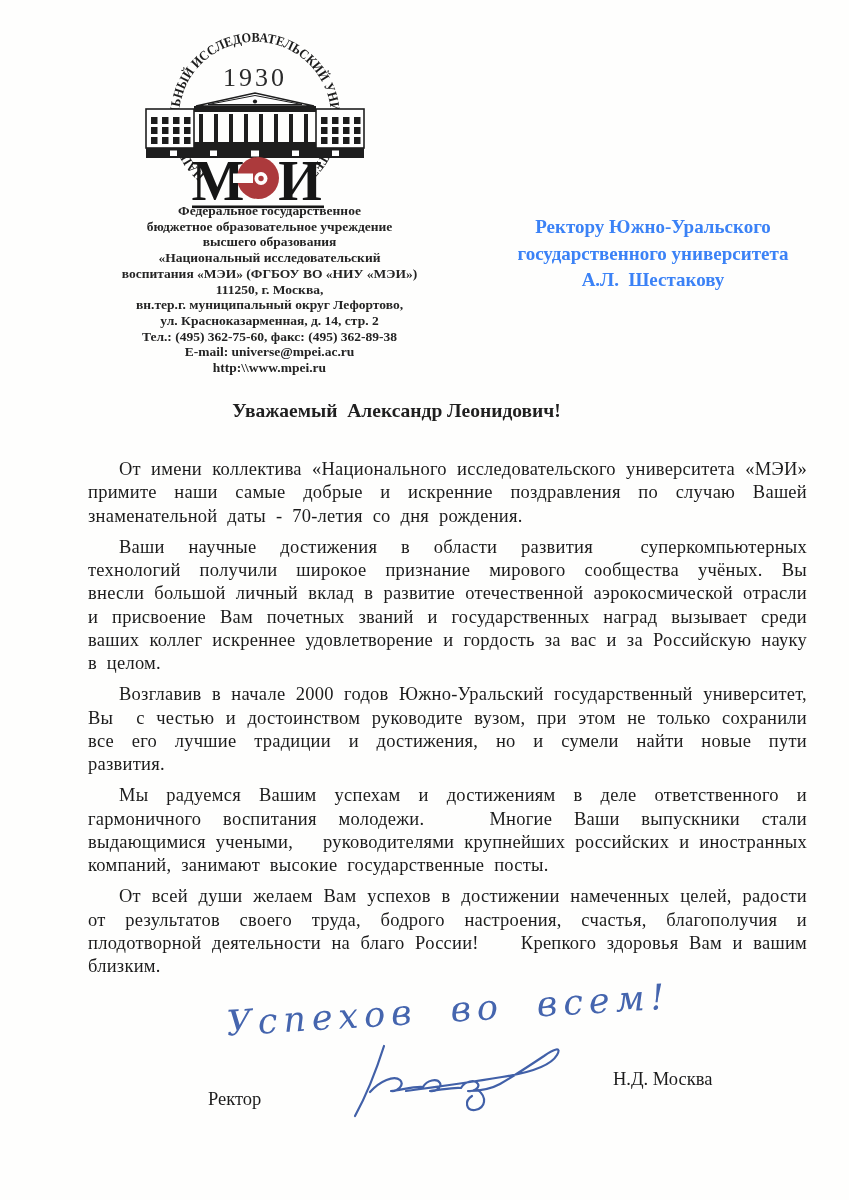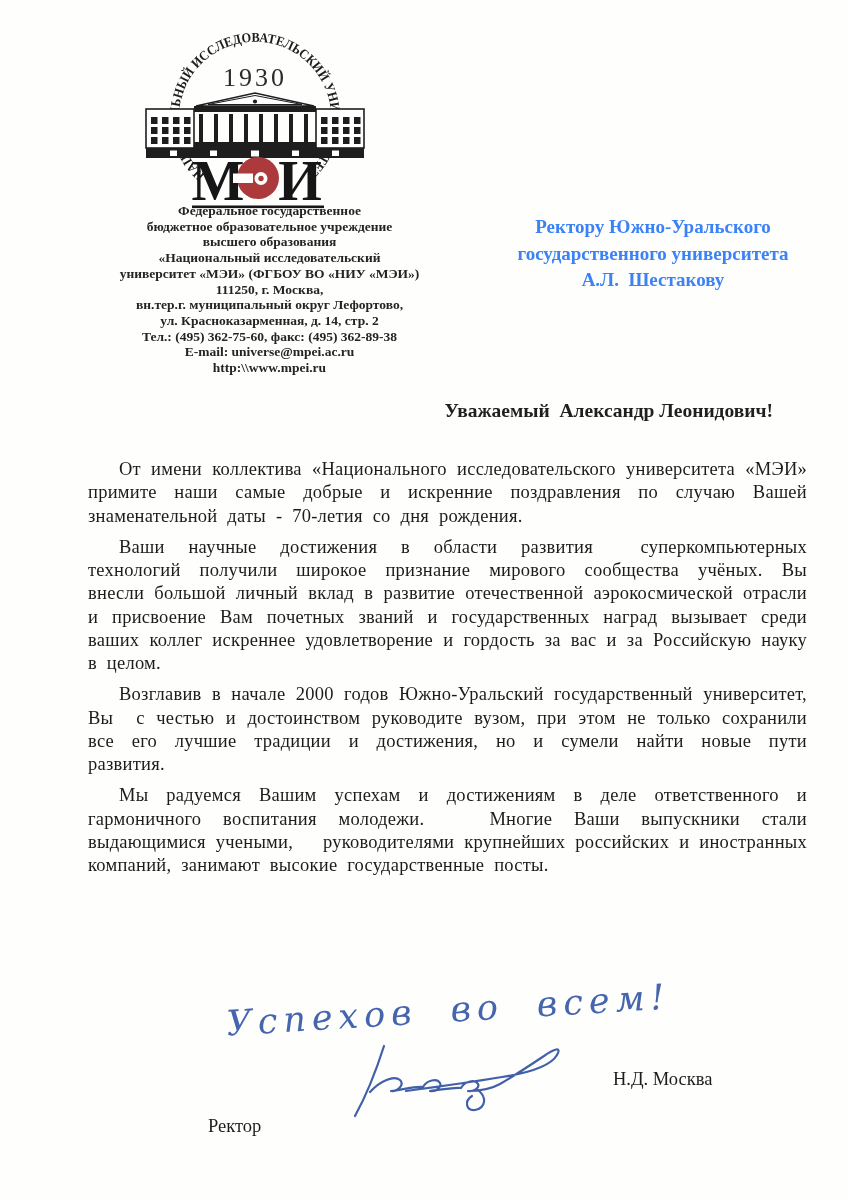--- a/index.html
+++ b/index.html
@@ -15,38 +15,38 @@
     text-align:center;font-weight:bold;font-size:13.5px;line-height:15.7px;color:#242424;margin-left:12px;
   }
   .org-address div{white-space:nowrap;}
   
   .addressee{
     position:absolute;left:492px;top:214px;width:322px;
     text-align:center;font-weight:bold;font-size:19px;line-height:26.5px;color:#3b82f6;
   }
   
   .salutation{
-    position:absolute;left:0;top:400px;width:773px;text-align:right;
+    position:absolute;left:10px;top:400px;width:773px;text-align:center;
     font-weight:bold;font-size:19.5px;color:#1f1f1f;
   }
   .letter-body{
     position:absolute;left:80px;top:450px;width:735px;
     font-size:18.5px;line-height:23.25px;text-align:justify;
     letter-spacing:0.25px;word-spacing:5px;
   }
   .letter-body p{margin:8px;text-indent:31px;}
   
   .handwritten-note{
     position:absolute;left:226px;top:990px;
     font-family:"DejaVu Serif",serif;font-style:italic;
     font-size:35px;color:#4565ae;letter-spacing:6px;word-spacing:16px;
     transform:rotate(-3.5deg);white-space:nowrap;
   }
   .signature-svg{position:absolute;left:348px;top:1034px;width:240px;height:88px;}
-  .sign-title{position:absolute;left:208px;top:1116px;font-size:18.5px;}
+  .sign-title{position:absolute;left:208px;top:1089px;font-size:18.5px;}
   .sign-name{position:absolute;left:613px;top:1069px;font-size:18.5px;}
 </style>
 </head>
 <body>
 
 <div class="page">
 
   <svg class="logo" viewBox="0 0 290 184">
     <defs>
       <path id="arcPath" d="M 93 147 A 76 76 0 1 1 193 147" fill="none"></path>
@@ -119,21 +119,21 @@
       <text x="188" y="172" text-anchor="middle" font-size="56" font-weight="bold" fill="#161616">И</text>
       <rect x="80" y="177.5" width="132" height="2.6" fill="#161616"></rect>
     </g>
   </svg>
 
   <div class="org-address">
     <div>Федеральное государственное</div>
     <div>бюджетное образовательное учреждение</div>
     <div>высшего образования</div>
     <div>«Национальный исследовательский</div>
-    <div>университет «МЭИ» (ФГБОУ ВО «НИУ «МЭИ»)</div>
+    <div>воспитания «МЭИ» (ФГБОУ ВО «НИУ «МЭИ»)</div>
     <div>111250, г. Москва,</div>
     <div>вн.тер.г. муниципальный округ Лефортово,</div>
     <div>ул. Красноказарменная, д. 14, стр. 2</div>
     <div>Тел.: (495) 362-75-60, факс: (495) 362-89-38</div>
     <div>E-mail: universe@mpei.ac.ru</div>
     <div>http:\\www.mpei.ru</div>
   </div>
 
   <div class="addressee">
     <div>Ректору Южно-Уральского</div>
@@ -141,20 +141,21 @@
     <div>А.Л.&nbsp; Шестакову</div>
   </div>
 
   <div class="salutation">Уважаемый&nbsp; Александр Леонидович!</div>
 
   <div class="letter-body">
     <p>От имени коллектива «Национального исследовательского университета «МЭИ» примите наши самые добрые и искренние поздравления по случаю Вашей знаменательной даты - 70-летия со дня рождения.</p>
     <p>Ваши научные достижения в области развития&nbsp; суперкомпьютерных технологий получили широкое признание мирового сообщества учёных. Вы внесли большой личный вклад в развитие отечественной аэрокосмической отрасли и присвоение Вам почетных званий и государственных наград вызывает среди ваших коллег искреннее удовлетворение и гордость за вас и за Российскую науку в целом.</p>
     <p>Возглавив в начале 2000 годов Южно-Уральский государственный университет, Вы&nbsp; с честью и достоинством руководите вузом, при этом не только сохранили все его лучшие традиции и достижения, но и сумели найти новые пути развития.</p>
     <p>Мы радуемся Вашим успехам и достижениям в деле ответственного и гармоничного воспитания молодежи.&nbsp;&nbsp; Многие Ваши выпускники стали выдающимися учеными,&nbsp;&nbsp; руководителями крупнейших российских и иностранных компаний, занимают высокие государственные посты.</p>
+    <p>От всей души желаем Вам успехов в достижении намеченных целей, радости от результатов своего труда, бодрого настроения, счастья, благополучия и плодотворной деятельности на благо России!&nbsp;&nbsp;&nbsp; Крепкого здоровья Вам и вашим близким.</p>
   </div>
 
   <div class="handwritten-note">Успехов во всем!</div>
 
   <svg class="signature-svg" viewBox="0 0 240 88">
     <g fill="none" stroke="#4160a8" stroke-width="2.2" stroke-linecap="round" stroke-linejoin="round">
       <path d="M 36 12 C 29 34 18 62 7 82"></path>
       <path d="M 22 58 C 32 47 46 41 52 46 C 57 51 49 58 43 57
                C 53 56 67 52 75 53 C 79 46 89 44 92 49 C 94 53 88 58 82 57
                C 93 56 105 53 113 54 C 117 47 127 45 130 50 C 132 54 125 58 120 57

